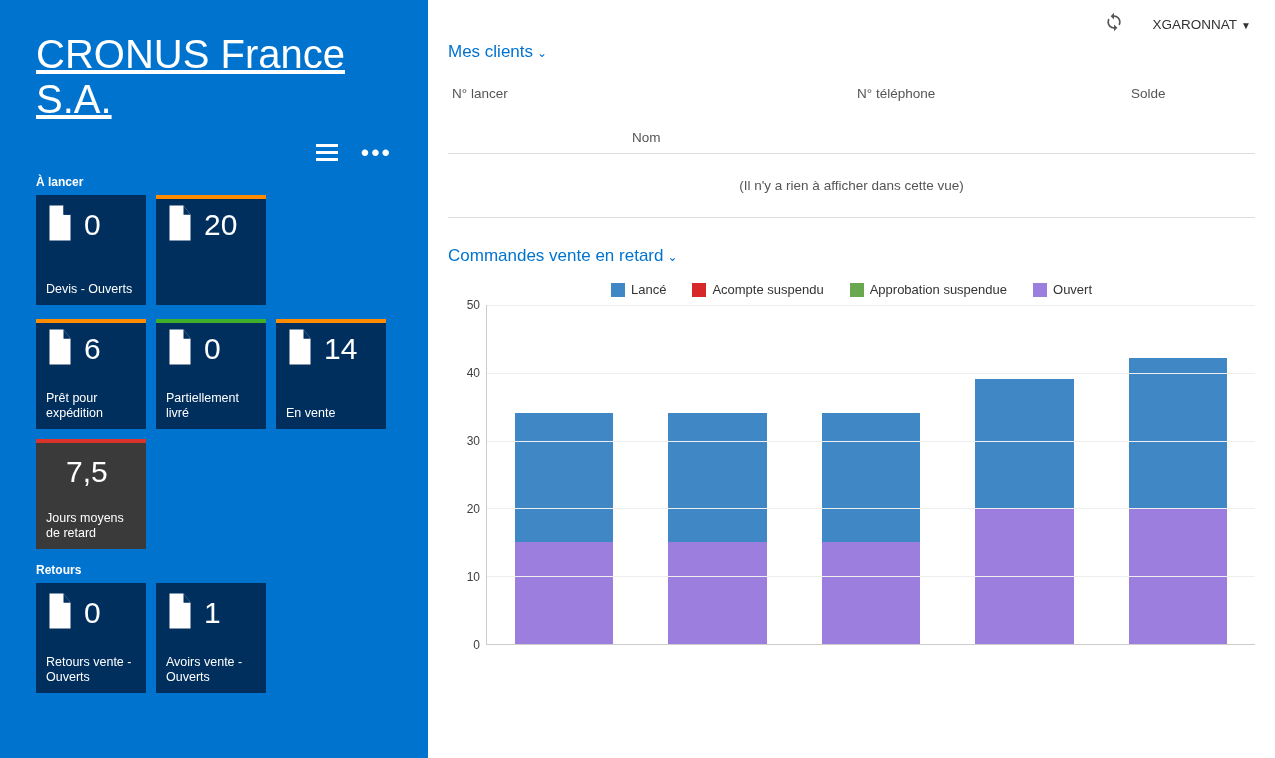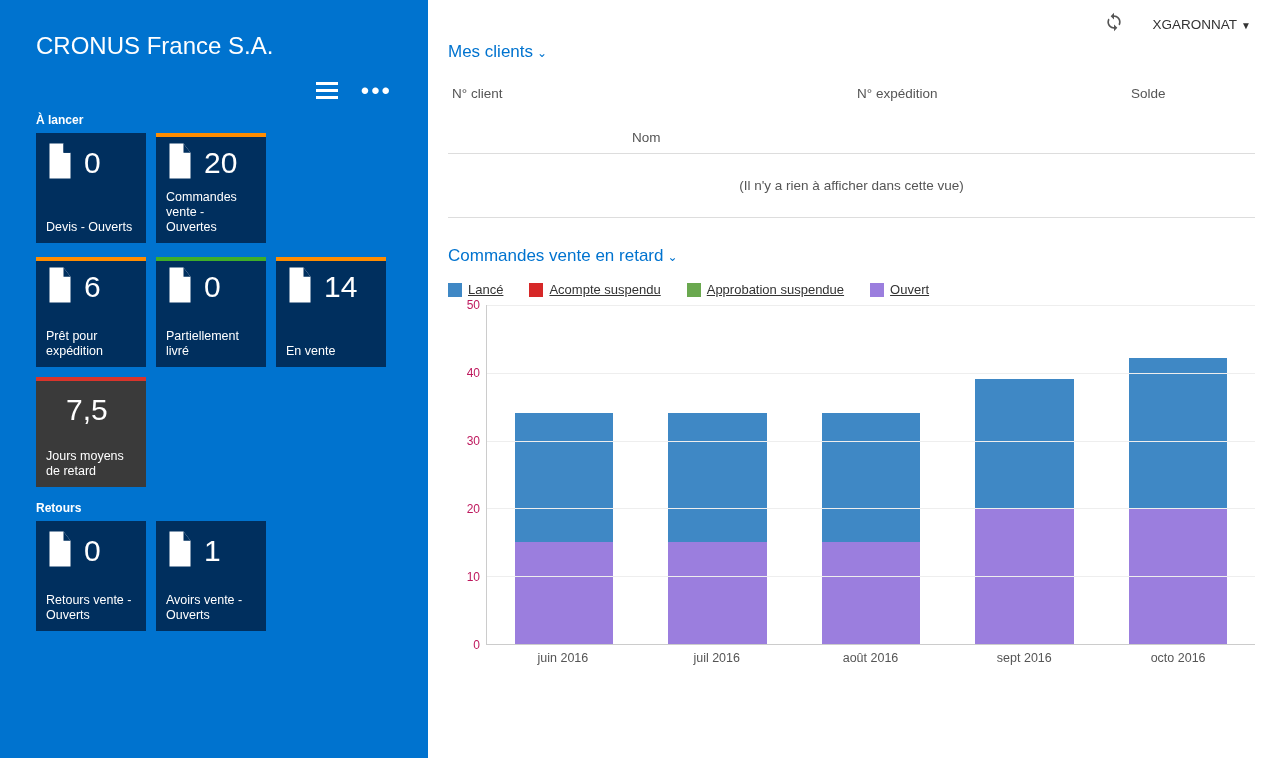--- a/index.html
+++ b/index.html
@@ -1,19 +1,19 @@
 <!DOCTYPE html>
 <html><head>
 <meta charset="utf-8">
 <style>
   * { box-sizing: border-box; margin: 0; padding: 0; }
   body { font-family: "Segoe UI", Arial, sans-serif; background: #fff; width: 1275px; height: 758px; overflow: hidden; }
   .app { display: flex; width: 100%; height: 100%; }
   .sidebar { width: 428px; background: #0073cf; color: #fff; padding: 12px 36px 0 36px; position: relative; }
-  .company-title { font-size: 24px; font-weight: 300; margin-top: 20px; margin-bottom: 18px; }
+  .company-title { font-size: 40px; font-weight: 300; margin-top: 20px; margin-bottom: 18px; text-decoration: underline; }
   .sidebar-toolbar { text-align: right; margin-bottom: 10px; }
   .sidebar-toolbar span { display: inline-block; vertical-align: middle; margin-left: 18px; cursor: pointer; }
   .ham { width: 22px; }
   .ham div { height: 3px; background: #fff; margin: 4px 0; }
   .dots { font-size: 24px; letter-spacing: 2px; line-height: 14px; }
   .section-title { font-size: 12px; font-weight: 700; margin: 8px 0 6px 0; }
   .tiles { display: flex; flex-wrap: wrap; gap: 10px; margin-bottom: 14px; }
   .tile { width: 110px; height: 110px; background: #002f5e; color: #fff; padding: 10px 10px 8px 10px; position: relative; display: flex; flex-direction: column; justify-content: space-between; cursor: pointer; }
   .tile.accent-orange { border-top: 4px solid #ff8c00; padding-top: 6px; }
   .tile.accent-green { border-top: 4px solid #3fae29; padding-top: 6px; }
@@ -35,27 +35,27 @@
   .section-link .caret { font-size: 12px; margin-left: 4px; }
 
   .table-head { display: flex; padding: 8px 4px; border-bottom: 1px solid #ddd; color: #555; font-size: 13.5px; }
   .th1 { width: 180px; }
   .th2 { width: 225px; margin-top: 44px; }
   .th3 { flex: 1; }
   .th4 { width: 120px; }
   .empty-msg { text-align: center; color: #555; font-size: 13.5px; padding: 24px 0; border-bottom: 1px solid #ddd; }
 
   .chart-caption { font-size: 13.5px; color: #333; margin: 10px 0 14px 4px; }
-  .legend { display: flex; justify-content: flex-start; gap: 26px; font-size: 13px; color: #333; margin-bottom: 8px; text-decoration: underline; }
+  .legend { display: flex; justify-content: center; gap: 26px; font-size: 13px; color: #333; margin-bottom: 8px; }
   .legend-item { display: flex; align-items: center; gap: 6px; }
   .swatch { width: 14px; height: 14px; }
 
   .chart-wrap { display: flex; height: 340px; }
   .y-axis { width: 38px; position: relative; }
-  .y-tick { position: absolute; right: 6px; font-size: 12px; color: #be185d; transform: translateY(-50%); margin-left: 24px; }
+  .y-tick { position: absolute; right: 6px; font-size: 12px; color: #404040; transform: translateY(-50%); margin-left: 24px; }
   .plot { flex: 1; position: relative; border-left: 1px solid #ccc; border-bottom: 1px solid #ccc; }
   .grid-line { position: absolute; left: 0; right: 0; border-top: 1px solid #eee; }
   .bars { position: absolute; inset: 0; display: flex; }
   .bar-slot { flex: 1; position: relative; }
   .bar-stack { position: absolute; bottom: 0; left: 18%; width: 64%; display: flex; flex-direction: column-reverse; }
   .seg { width: 100%; }
   .x-labels { display: flex; margin-left: 38px; }
   .x-label { flex: 1; text-align: center; font-size: 12.5px; color: #555; padding-top: 6px; }
 </style>
 </head>
@@ -82,21 +82,20 @@
         <div class="tile-label">Devis - Ouverts</div>
       </div>
       <div class="tile accent-orange">
         <div class="tile-top">
           <span class="tile-icon"><svg viewBox="0 0 24 30">
                 <path d="M3 0h12l6 8v22H3V0z"></path>
                 <path d="M15 0v8h6" fill="#002f5e"></path>
               </svg></span>
           <span class="tile-value">20</span>
         </div>
-        <div class="tile-label">Commandes vente - Ouvertes</div>
       </div>
     </div>
 
     <div class="tiles">
       <div class="tile accent-orange">
         <div class="tile-top">
           <span class="tile-icon"><svg viewBox="0 0 24 30">
                 <path d="M3 0h12l6 8v22H3V0z"></path>
                 <path d="M15 0v8h6" fill="#002f5e"></path>
               </svg></span>
@@ -166,23 +165,23 @@
       <span class="user">
         <span>XGARONNAT</span><span class="caret">▼</span>
       </span>
     </div>
 
     <div class="section-link">
       <span>Mes clients</span><span class="caret">⌄</span>
     </div>
 
     <div class="table-head">
-      <div class="th1">N° client</div>
+      <div class="th1">N° lancer</div>
       <div class="th2">Nom</div>
-      <div class="th3">N° expédition</div>
+      <div class="th3">N° téléphone</div>
       <div class="th4">Solde</div>
     </div>
     <div class="empty-msg">(Il n'y a rien à afficher dans cette vue)</div>
 
     <div class="section-link">
       <span>Commandes vente en retard</span><span class="caret">⌄</span>
     </div>
 
     <div class="legend" id="legend">
         <div class="legend-item">
@@ -245,21 +244,14 @@
               </div>
             </div>
           </div>
       <div class="grid-line" style="top: 80%;"></div>
           <div class="grid-line" style="top: 60%;"></div>
           <div class="grid-line" style="top: 40%;"></div>
           <div class="grid-line" style="top: 20%;"></div>
           <div class="grid-line" style="top: 0%;"></div>
         </div>
     </div>
-    <div class="x-labels" id="x-labels">
-        <div class="x-label">juin 2016</div>
-        <div class="x-label">juil 2016</div>
-        <div class="x-label">août 2016</div>
-        <div class="x-label">sept 2016</div>
-        <div class="x-label">octo 2016</div>
-      </div>
   </div>
 </div>
 
 </body></html>

